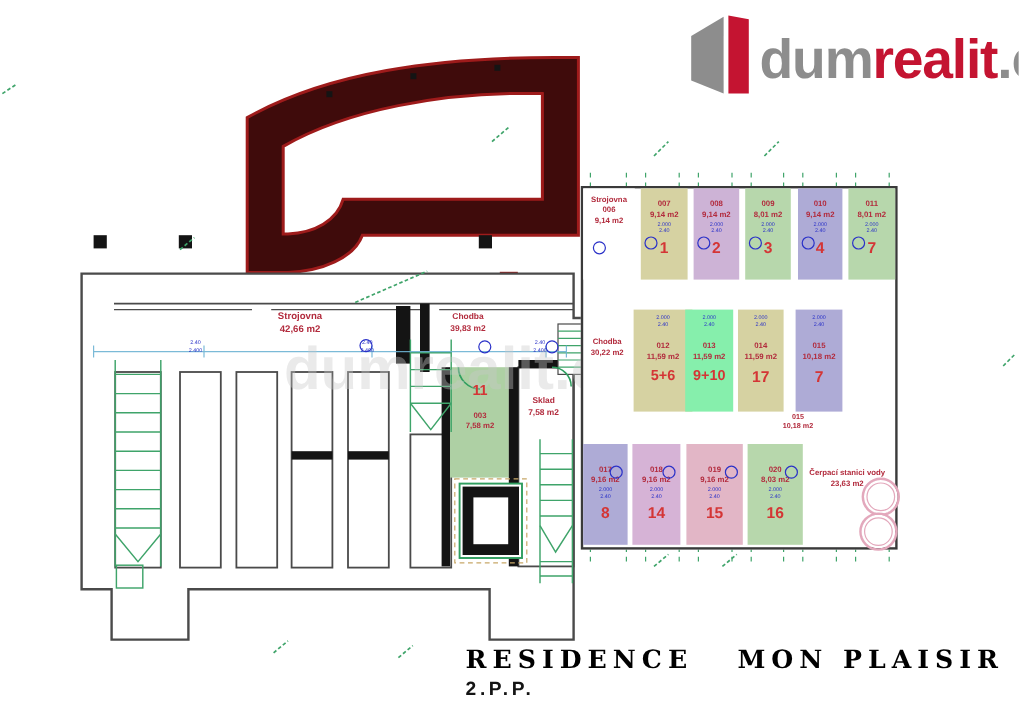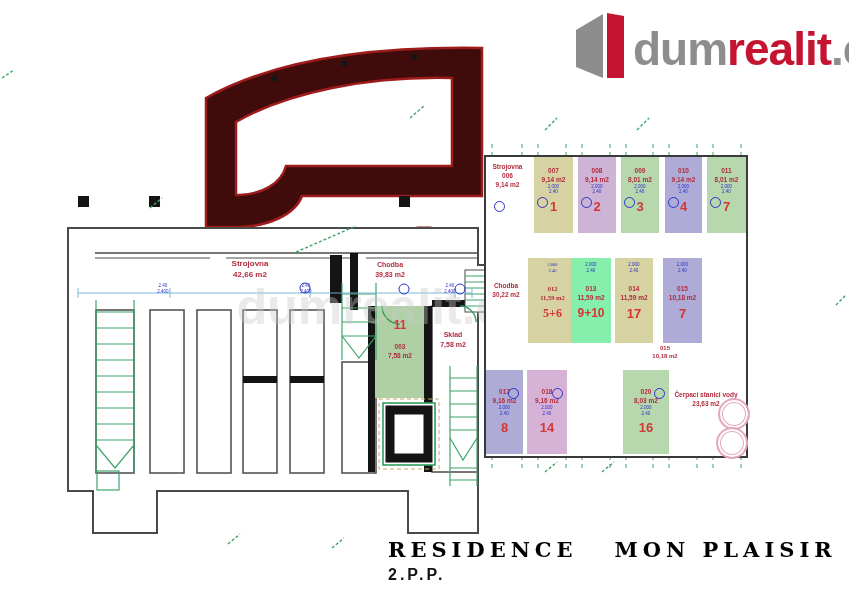--- a/index.html
+++ b/index.html
@@ -362,21 +362,21 @@
       </div>
     <div class="num">7</div>
     <div class="mk"></div>
   </div>
 
   <div class="rlab" style="left:486px;top:281px;width:40px;">
     <div>Chodba</div>
     <div>30,22 m2</div>
   </div>
 
-  <div class="cell rm" style="left: 528px; top: 258px; width: 49px; height: 85px; background: rgb(214, 210, 162); font-family: Liberation Serif, serif;">
+  <div class="cell rm" style="left: 528px; top: 258px; width: 49px; height: 85px; background: rgb(214, 210, 162);">
     <div class="dim">
       <div>2.000</div>
       <div>2.40</div>
       </div>
     <div class="code">
       <div>012</div>
       <div>11,59 m2</div>
       </div>
     <div class="num small">5+6</div>
   </div>
@@ -436,20 +436,32 @@
       <div>018</div>
       <div>9,16 m2</div>
       </div>
     <div class="dim">
       <div>2.000</div>
       <div>2.40</div>
       </div>
     <div class="num">14</div>
     <div class="mk"></div>
   </div>
+  <div class="cell rb" style="left: 572px; top: 370px; width: 47px; height: 84px; background: rgb(226, 182, 198);">
+    <div class="code">
+      <div>019</div>
+      <div>9,16 m2</div>
+      </div>
+    <div class="dim">
+      <div>2.000</div>
+      <div>2.40</div>
+      </div>
+    <div class="num">15</div>
+    <div class="mk"></div>
+  </div>
   <div class="cell rb" style="left: 623px; top: 370px; width: 30px; height: 84px; background: rgb(183, 215, 172); padding-left: 16px;">
     <div class="code">
       <div>020</div>
       <div>8,03 m2</div>
       </div>
     <div class="dim">
       <div>2.000</div>
       <div>2.40</div>
       </div>
     <div class="num">16</div>

